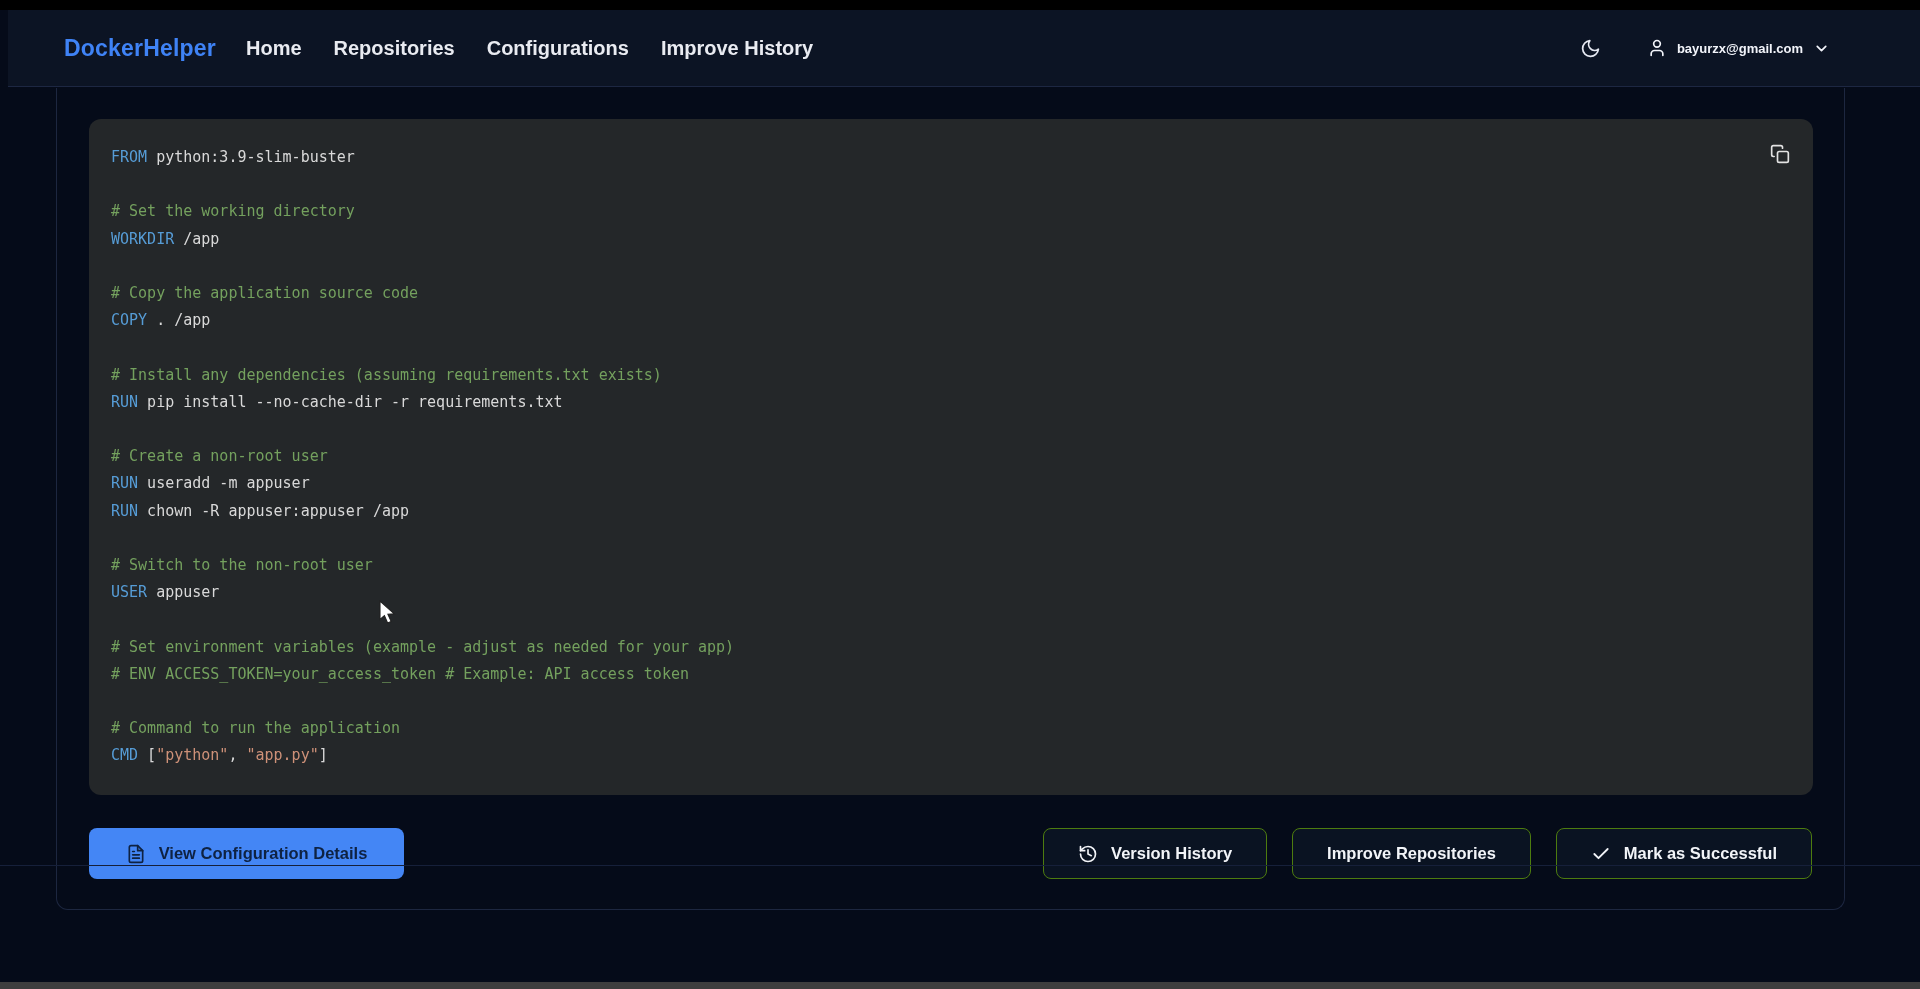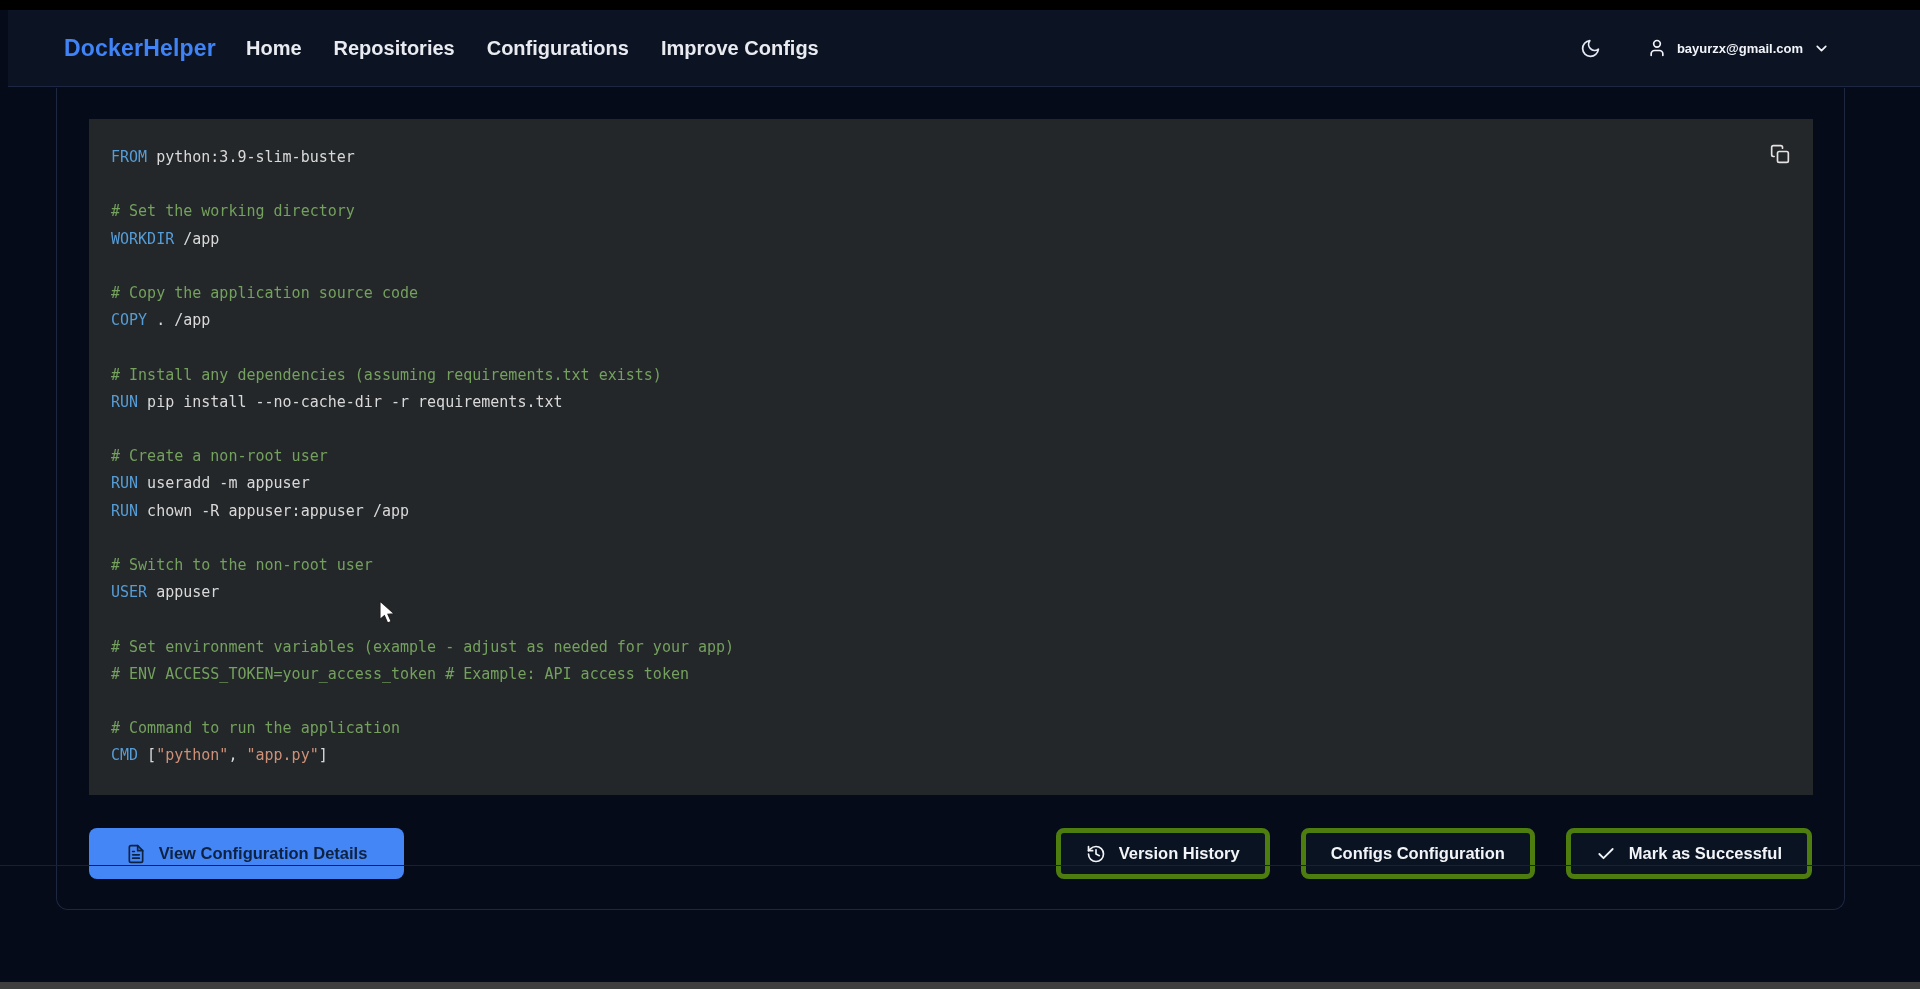--- a/index.html
+++ b/index.html
@@ -24,59 +24,59 @@
   .user-menu svg, .icon-btn svg { display:block; }
 
   
   .page { position:absolute; top:88px; left:0; width:1920px; height:894px; }
   .card { position:absolute; left:56px; top:0; width:1789px; height:822px;
           border:1px solid #1d2740; border-top:none; border-radius:0 0 12px 12px;
           padding:31px 32px 0 32px; background:rgba(255,255,255,0.004); }
 
   
   .code-panel { position:relative; width:1724px; height:676px; background:#242729;
-                border-radius:0; padding:25px 22px; }
+                border-radius:12px; padding:25px 22px; }
   .code { font-family:"DejaVu Sans Mono", monospace; font-size:15px; line-height:27.2px;
           color:var(--code-plain,#d9d9d9); white-space:pre; }
   .tok-k { color:var(--code-keyword,#569cd6); }
   .tok-c { color:var(--code-comment,#74a15e); }
   .tok-s { color:var(--code-string,#ce9178); }
   .tok-p { color:var(--code-plain,#d9d9d9); }
   .copy-btn { position:absolute; top:20px; right:18px; width:30px; height:30px;
               background:none; border:none; color:#e3e3e3; cursor:pointer;
               display:flex; align-items:center; justify-content:center; }
 
   
   .actions { margin-top:33px; display:flex; justify-content:space-between; align-items:center; }
   .btn { height:51px; border-radius:8px; font-family:"Liberation Sans",sans-serif;
          font-size:16.5px; font-weight:700; display:flex; align-items:center; cursor:pointer; }
   .btn svg { flex:0 0 auto; }
   .btn-primary { width:315px; justify-content:center; gap:13px;
                  background:var(--primary,#4486f5); border:none; color:#0e2242; }
   .actions-right { display:flex; gap:25px; }
-  .btn-ghost { padding:0 25px; gap:13px; background:#0a1322;
-               border:5px solid #4d7c0f; color:#f2f4f8;margin-left:6px; }
+  .btn-ghost { padding:0 34px; gap:13px; background:#0a1322;
+               border:1px solid #4d7c0f; color:#f2f4f8; }
 
   .footer-divider { position:absolute; left:0; top:865px; width:1920px; height:1px; background:#16203a; }
 
   
   .cursor { position:absolute; left:378px; top:600px; z-index:99; pointer-events:none; }
 </style>
 </head>
 <body>
 
 <div class="top-strip"></div>
 
 <header class="navbar">
   <div class="brand">DockerHelper</div>
   <nav class="main-nav">
     <span class="nav-link">Home</span>
     <span class="nav-link">Repositories</span>
     <span class="nav-link">Configurations</span>
-    <span class="nav-link">Improve Configs</span>
+    <span class="nav-link">Improve History</span>
   </nav>
   <div class="nav-right">
     <button class="icon-btn">
       <svg width="21" height="21" viewBox="0 0 24 24" fill="none" stroke="currentColor" stroke-width="2" stroke-linecap="round" stroke-linejoin="round">
           <path d="M21 12.79A9 9 0 1 1 11.21 3 7 7 0 0 0 21 12.79z"></path>
         </svg>
     </button>
     <div class="user-menu">
       <svg width="20" height="20" viewBox="0 0 24 24" fill="none" stroke="currentColor" stroke-width="2" stroke-linecap="round" stroke-linejoin="round">
           <path d="M19 21v-2a4 4 0 0 0-4-4H9a4 4 0 0 0-4 4v2"></path>
@@ -117,21 +117,21 @@
       <div class="actions-right">
         <button class="btn btn-ghost">
           <svg width="20" height="20" viewBox="0 0 24 24" fill="none" stroke="currentColor" stroke-width="2" stroke-linecap="round" stroke-linejoin="round">
               <path d="M3 12a9 9 0 1 0 9-9 9.75 9.75 0 0 0-6.74 2.74L3 8"></path>
               <path d="M3 3v5h5"></path>
               <path d="M12 7v5l4 2"></path>
             </svg>
           <span>Version History</span>
         </button>
         <button class="btn btn-ghost">
-          <span>Configs Configuration</span>
+          <span>Improve Repositories</span>
         </button>
         <button class="btn btn-ghost">
           <svg width="20" height="20" viewBox="0 0 24 24" fill="none" stroke="currentColor" stroke-width="2.2" stroke-linecap="round" stroke-linejoin="round">
               <polyline points="20 6 9 17 4 12"></polyline>
             </svg>
           <span>Mark as Successful</span>
         </button>
       </div>
     </div>
   </section>

